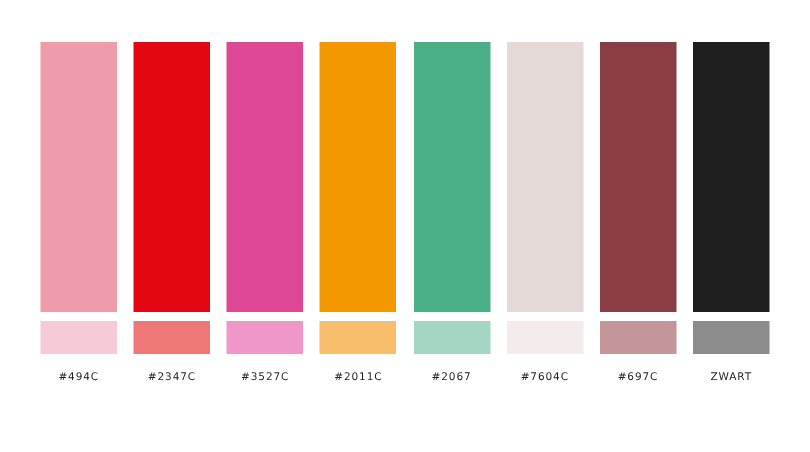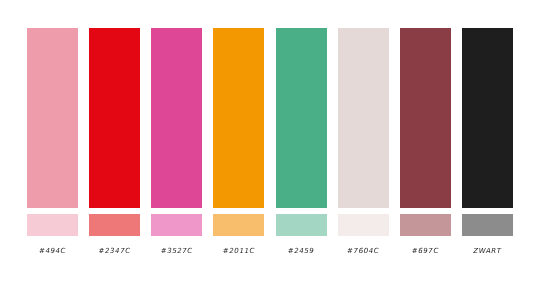--- a/index.html
+++ b/index.html
@@ -13,21 +13,20 @@
     background: #ffffff;
     font-family: "DejaVu Sans", "Liberation Sans", sans-serif;
     overflow: hidden;
   }
   #palette-board {
     position: relative;
     width: 540px;
     height: 301px;
     background: #ffffff;
     box-sizing: border-box;
-    font-style: italic;
   }
   .swatch-row {
     position: absolute;
     left: 27px;
     top: 28px;
     width: 486px;
     height: 180px;
     display: flex;
     justify-content: space-between;
     align-items: stretch;
@@ -150,21 +149,21 @@
     <div class="label-col">
       <span class="swatch-label">#2347C</span>
     </div>
     <div class="label-col">
       <span class="swatch-label">#3527C</span>
     </div>
     <div class="label-col">
       <span class="swatch-label">#2011C</span>
     </div>
     <div class="label-col">
-      <span class="swatch-label">#2459</span>
+      <span class="swatch-label">#2067</span>
     </div>
     <div class="label-col">
       <span class="swatch-label">#7604C</span>
     </div>
     <div class="label-col">
       <span class="swatch-label">#697C</span>
     </div>
     <div class="label-col">
       <span class="swatch-label">ZWART</span>
     </div>

